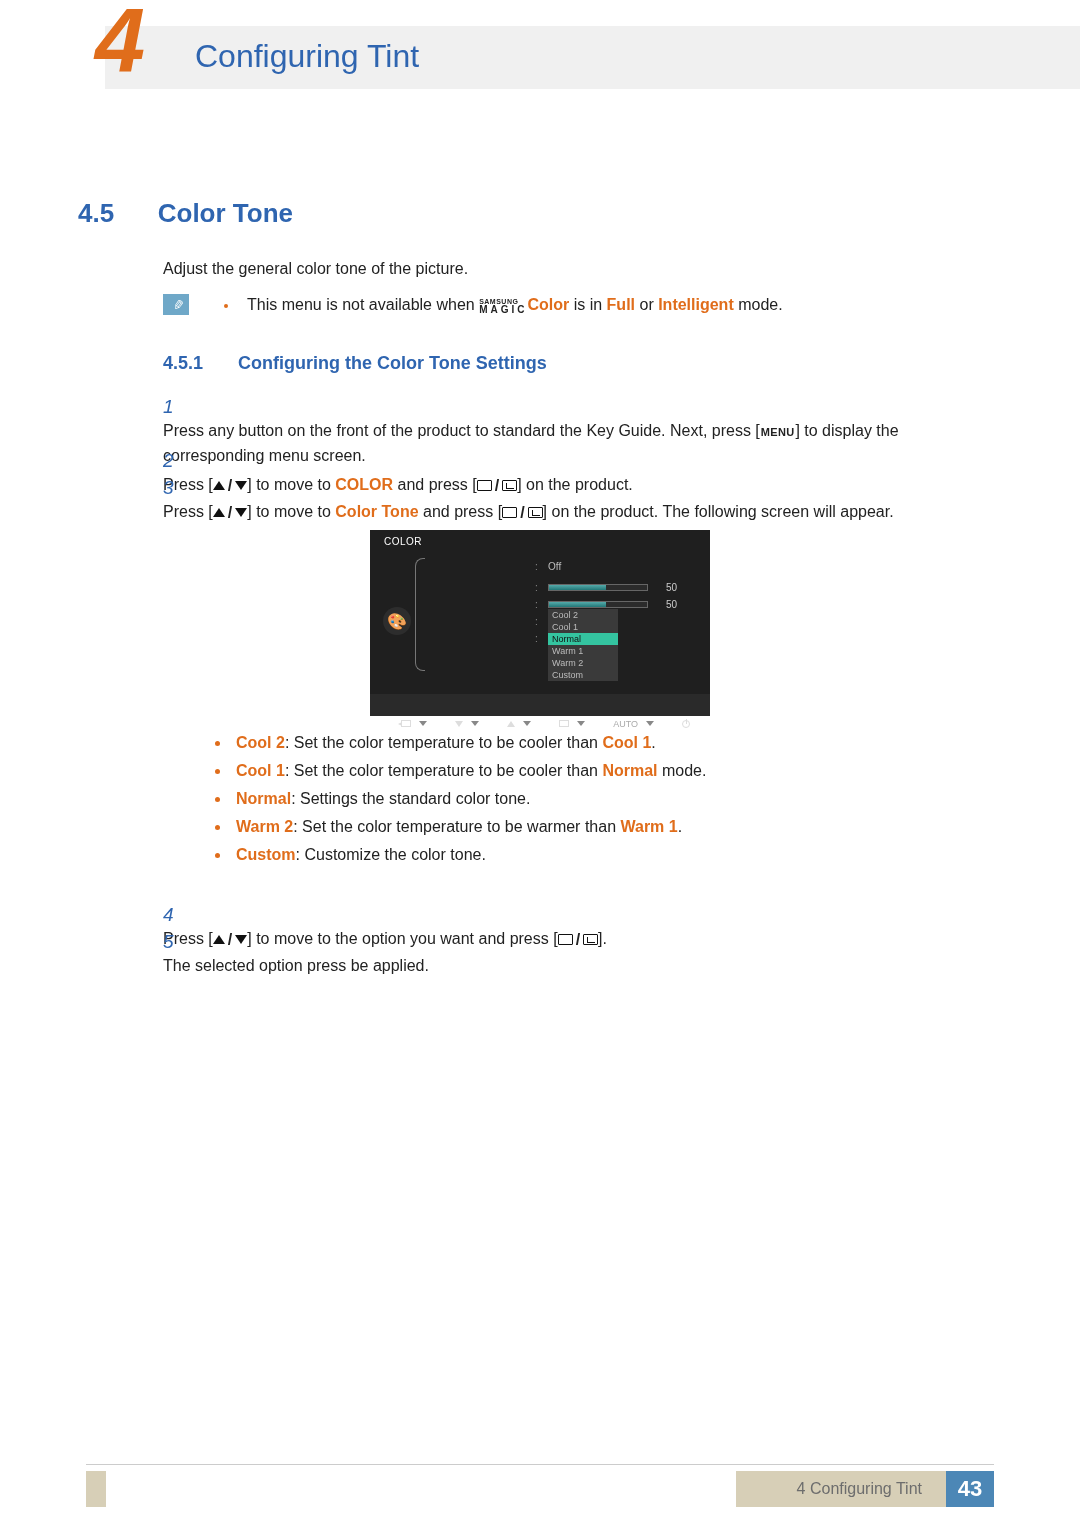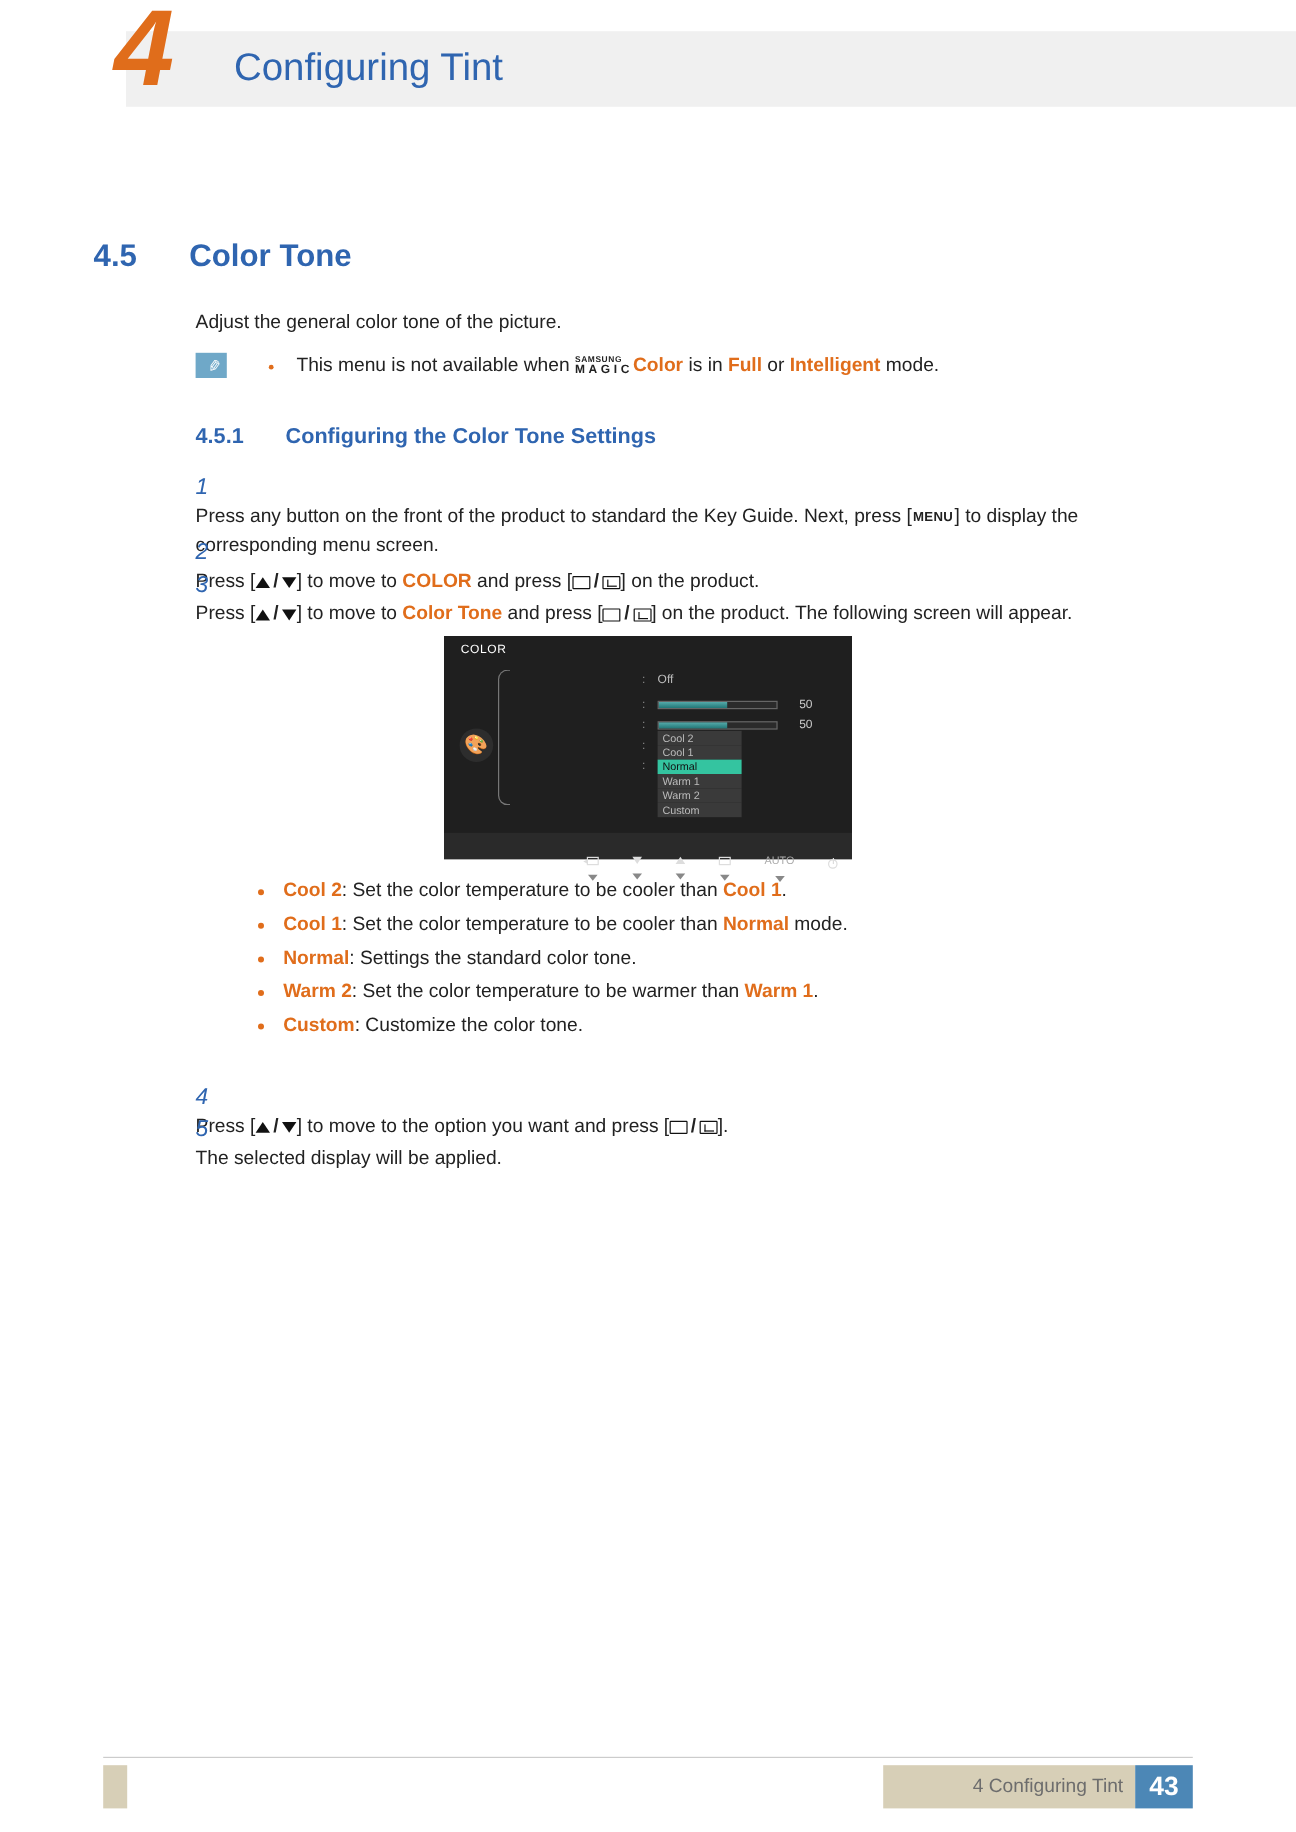--- a/index.html
+++ b/index.html
@@ -103,38 +103,38 @@
   .osd-slider{position:absolute;left:0;top:5px;height:7px;width:100px;background:#2b2b2b;border:1px solid #666;}
   .osd-slider .fill{height:100%;width:58%;background:linear-gradient(#5aa,#277);}
   .osd-slider-val{position:absolute;left:118px;top:0;color:#ccc;font-size:10px;}
   .osd-opts{position:absolute;left:0;top:51px;width:70px;}
   .osd-opts .o{height:12px;line-height:12px;background:#3a3a3a;color:#bbb;padding-left:4px;font-size:9px;}
   .osd-opts .sel{background:#34C4A0;color:#111;}
   .osd-foot{
     position:absolute;left:0;right:0;bottom:0;height:22px;background:#2a2a2a;
     display:flex;justify-content:flex-end;align-items:center;gap:28px;padding-right:12px;
   }
-  .osd-foot .fi{display:flex;flex-direction:column;align-items:center;gap:8px;color:#aaa;margin-top:37px;}
+  .osd-foot .fi{display:flex;flex-direction:row;align-items:center;gap:8px;color:#aaa;margin-top:37px;}
   .osd-foot .fi .top{font-size:9px;}
   .osd-foot .fi .bot{width:0;height:0;border-left:4px solid transparent;border-right:4px solid transparent;border-top:5px solid #888;}
   .mini-tri-up{width:0;height:0;border-left:4px solid transparent;border-right:4px solid transparent;border-bottom:6px solid #ddd;}
   .mini-tri-down{width:0;height:0;border-left:4px solid transparent;border-right:4px solid transparent;border-top:6px solid #ddd;}
   .mini-back{width:10px;height:7px;border:1px solid #ddd;position:relative;}
   .mini-back::before{content:"";position:absolute;left:-4px;top:1px;border-top:2.5px solid transparent;border-bottom:2.5px solid transparent;border-right:4px solid #ddd;}
   .mini-enter{width:10px;height:7px;border:1px solid #ddd;position:relative;}
   .mini-power{width:8px;height:8px;border:1px solid #ddd;border-radius:50%;position:relative;}
   .mini-power::before{content:"";position:absolute;left:3px;top:-2px;width:1px;height:5px;background:#ddd;}
   
   .expl{position:absolute;left:212px;right:95px;font-size:16px;line-height:26px;}
   .expl .b{position:relative;padding-left:24px;margin-bottom:2px;}
   .expl .b::before{content:"";position:absolute;left:3px;top:11px;width:5px;height:5px;border-radius:50%;background:var(--orange);}
   .e1{top:730px;}
   
   .foot-line{position:absolute;left:86px;right:86px;bottom:62px;height:1px;background:#ccc;}
-  .foot-beige{position:absolute;right:134px;bottom:20px;height:36px;width:210px;background:var(--footer-beige);display:flex;align-items:center;justify-content:flex-end;padding-right:10px;color:#6d6d6d;font-size:16px;}
+  .foot-beige{position:absolute;right:134px;bottom:20px;height:36px;width:210px;background:var(--footer-beige);display:flex;align-items:center;justify-content:flex-end;padding-right:24px;color:#6d6d6d;font-size:16px;}
   .foot-blue{position:absolute;right:86px;bottom:20px;height:36px;width:48px;background:var(--footer-blue);display:flex;align-items:center;justify-content:center;color:#fff;font-size:22px;font-weight:700;}
   .foot-stub{position:absolute;left:86px;bottom:20px;width:20px;height:36px;background:var(--footer-beige);}
 </style>
 </head>
 <body>
 
 <div class="hdr-bar"></div>
 <div class="chap-num">4</div>
 <div class="chap-title">Configuring Tint</div>
 
@@ -269,19 +269,19 @@
         <span class="tri-down"></span>
       </span><span>] to move to the option you want and press [</span><span class="ico enter-ico">
         <span class="rect-ico"></span>
         <span class="slash">/</span>
         <span class="src-ico"></span>
       </span><span>].</span>
   </span>
 </div>
 <div class="step s5">
   <span class="n">5</span>
-  <span class="t">The selected display will be applied.</span>
+  <span class="t">The selected option press be applied.</span>
 </div>
 
 <div class="foot-line"></div>
 <div class="foot-stub"></div>
 <div class="foot-beige">4 Configuring Tint</div>
 <div class="foot-blue">43</div>
 
 </body></html>

